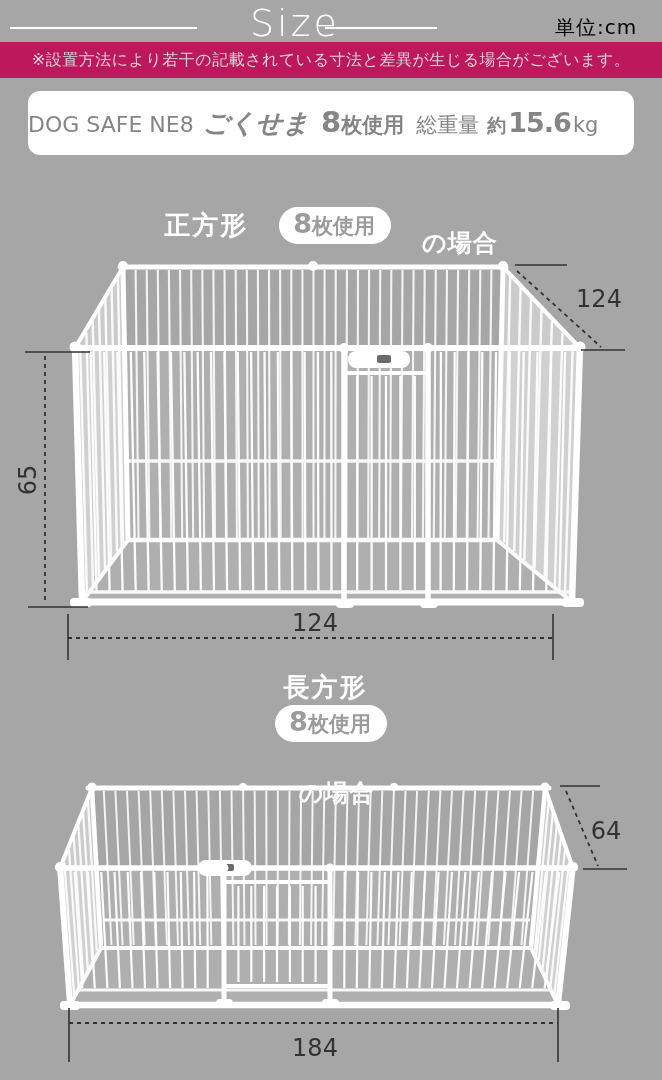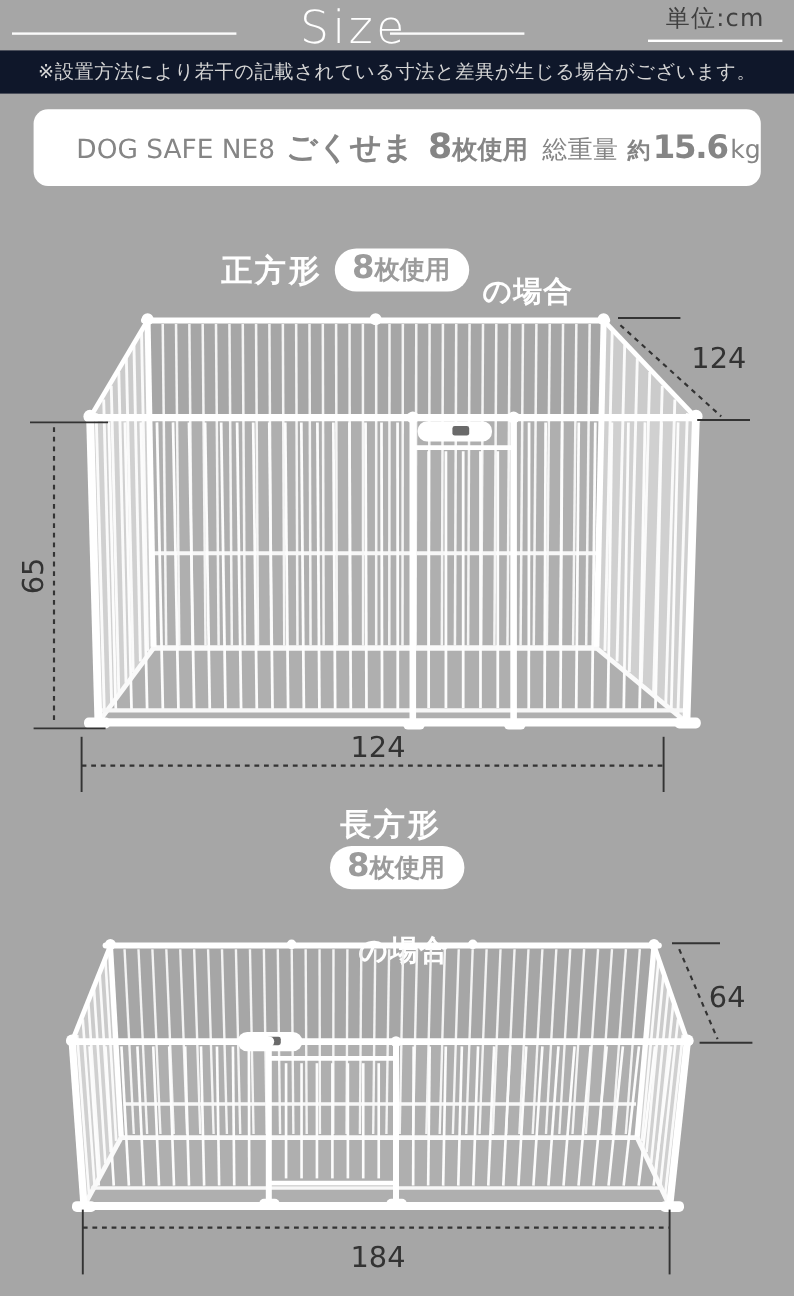--- a/index.html
+++ b/index.html
@@ -10,53 +10,53 @@
   }
   
   .size-rule{position:absolute;height:2px;background:rgba(255,255,255,.95);}
   .rule-left{left:10px;top:27px;width:187px;}
   .rule-right{left:325px;top:27px;width:112px;}
   .size-title{
     position:absolute;left:185px;top:0px;width:155px;text-align:right;
     color:#ffffff;font-size:38px;font-weight:200;letter-spacing:3px;line-height:46px;
   }
   .unit-label{
-    position:absolute;top:2px;right:10px;width:112px;text-align:center;
-    color:#404040;font-size:20px;letter-spacing:1px;
+    position:absolute;top:14px;right:10px;width:112px;text-align:center;
+    color:#000000;font-size:20px;letter-spacing:1px;
     border-bottom:2px solid #ffffff;padding-bottom:4px;
   }
   
   .banner{
     position:absolute;left:0;top:42px;width:662px;height:36px;
-    background:#0f172a;color:#d6d6d6;font-size:16px;letter-spacing:.5px;
+    background:#be185d;color:#d6d6d6;font-size:16px;letter-spacing:.5px;
     display:flex;align-items:center;justify-content:center;white-space:nowrap;
   }
   
   .product-box{
     position:absolute;left:28px;top:91px;width:606px;height:64px;
     background:#ffffff;border-radius:12px;
-    display:flex;align-items:baseline;justify-content:flex-end;
+    display:flex;align-items:baseline;justify-content:flex-start;
     color:#858585;white-space:nowrap;
   }
   .product-box .inner{display:flex;align-items:baseline;transform:translateY(14px);}
   .p-model{font-size:22px;font-weight:500;letter-spacing:0px;}
-  .p-name{font-size:26px;font-weight:800;margin-left:9px;}
+  .p-name{font-size:26px;font-weight:800;margin-left:9px;font-style:italic;}
   .p-count{font-size:29px;font-weight:800;margin-left:12px;}
   .p-count-unit{font-size:21px;font-weight:600;}
   .p-weight-label{font-size:21px;font-weight:400;margin-left:12px;}
   .p-weight-prefix{font-size:19px;font-weight:600;margin-left:8px;}
   .p-weight-value{font-size:27px;font-weight:800;letter-spacing:-1px;margin-left:2px;}
   .p-weight-unit{font-size:21px;font-weight:400;margin-left:2px;}
   
   .sec-heading{
     position:absolute;left:0;width:662px;height:42px;
     display:flex;align-items:center;justify-content:center;
     color:#ffffff;font-weight:700;
   }
-  .heading-1{top:204px;}
+  .heading-1{top:204px;gap:20px;}
   .heading-2{top:718px;flex-direction:column;}
   .shape-label{font-size:26px;letter-spacing:2px;margin-right:11px;}
   .badge-pill{
     background:#ffffff;color:#9b9b9b;border-radius:19px;
     padding:1px 16px 4px 14px;display:flex;align-items:baseline;
   }
   .badge-count{font-size:27px;font-weight:800;}
   .badge-unit{font-size:21px;font-weight:700;}
   .case-suffix{font-size:24px;letter-spacing:1px;margin-left:11px;margin-top:35px;}
   

